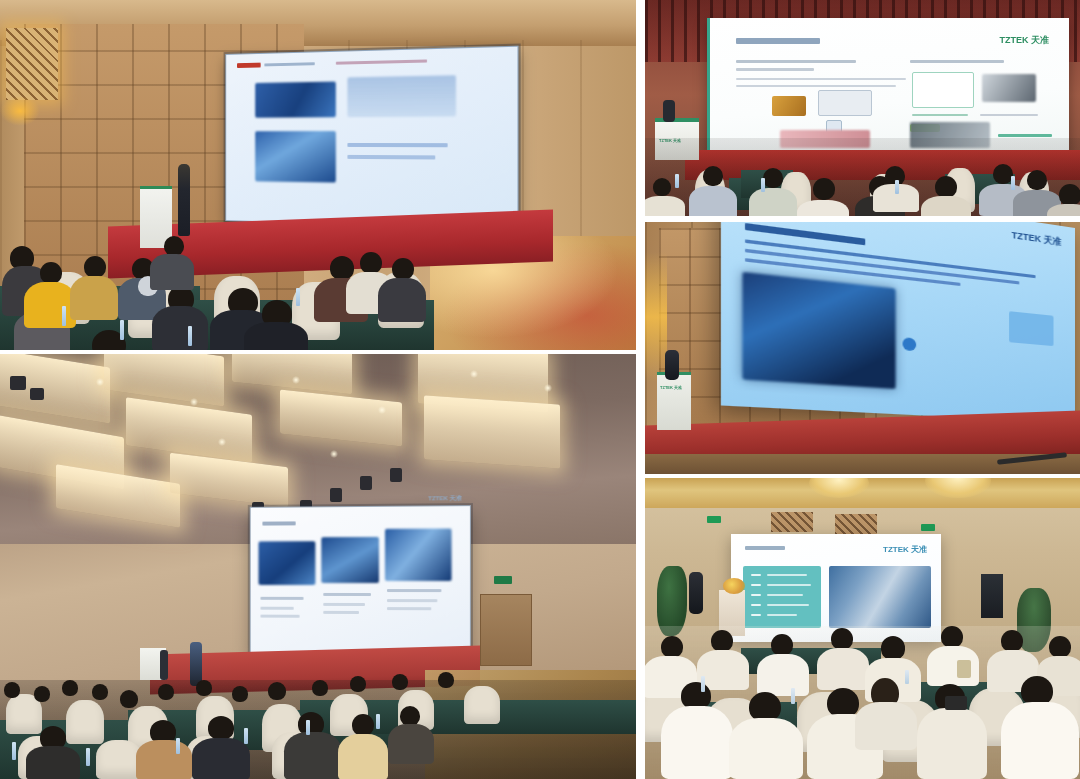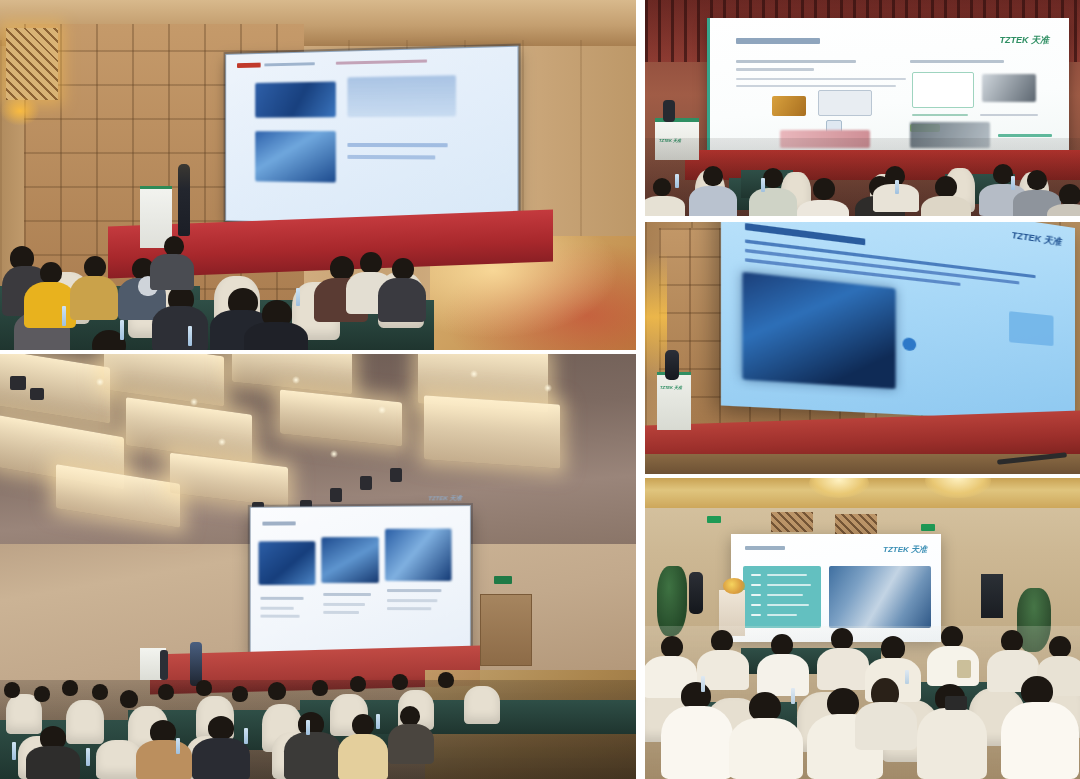--- a/index.html
+++ b/index.html
@@ -12,21 +12,20 @@
   }
   .collage {
     position: relative;
     width: 1080px; height: 779px;
     background: #ffffff;
   }
   .photo {
     position: absolute;
     overflow: hidden;
     background: #6d28d9;
-    font-style: italic;
   }
 
   
   .layer { position: absolute; }
   .wall { position:absolute; left:0; top:0; right:0; bottom:0; }
 
   
   #p1 { left: 0px; top: 0px; width: 636px; height: 350px; }
   #p1 .wall {
     background:

